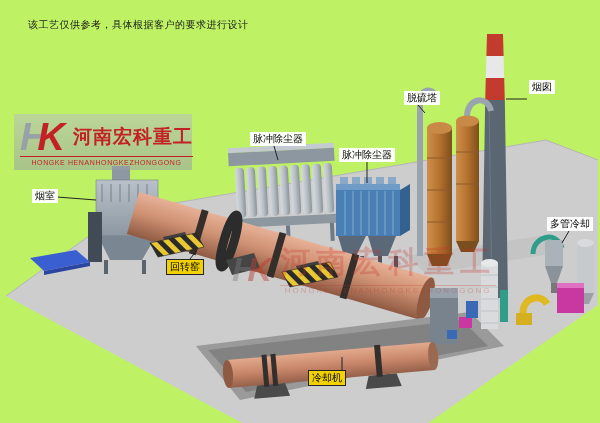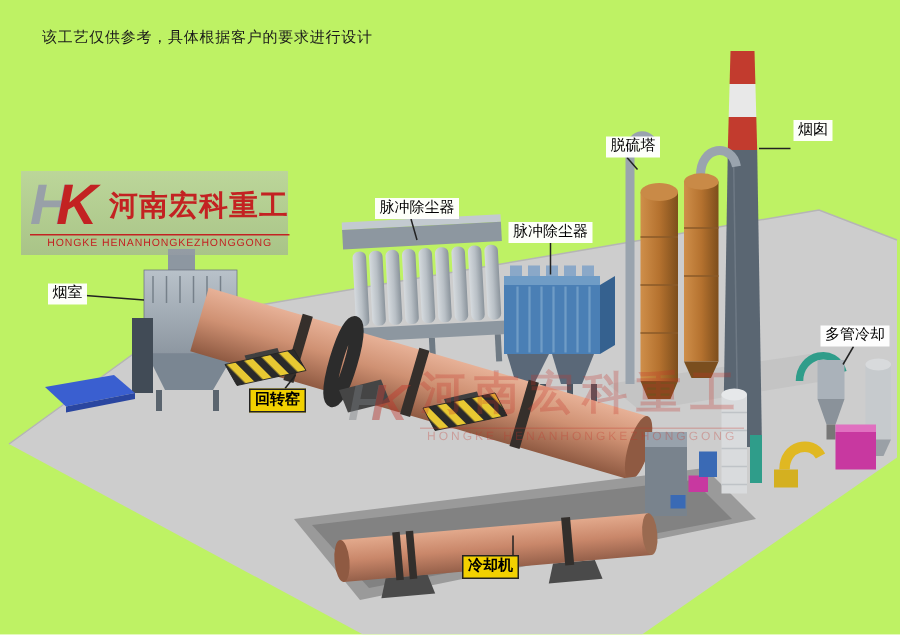--- a/index.html
+++ b/index.html
@@ -23,21 +23,21 @@
   .watermark{position:absolute;left:232px;top:242px;display:flex;align-items:center;gap:8px;opacity:.5;pointer-events:none}
   .wm-mark{font-style:italic;font-weight:900;font-size:34px;line-height:1}
   .wm-mark .lh{color:rgba(120,125,130,.8)}
   .wm-mark .lk{color:rgba(195,50,40,.8);margin-left:-9px}
   .wm-cn{font-size:30px;font-weight:700;color:rgba(195,50,40,.55);letter-spacing:6px;white-space:nowrap}
   .wm-en{font-size:8px;color:rgba(195,50,40,.6);letter-spacing:2px;border-top:1px solid rgba(195,50,40,.5);
          margin-top:2px;text-align:center;white-space:nowrap}
 
   .lbl{position:absolute;font-size:10px;line-height:1;padding:2px 3px;color:#000;white-space:nowrap}
   .lbl.white{background:rgba(255,255,255,.96)}
-  .lbl.yellow{background:var(--label-yellow,#f2d100);border:1px solid #222;font-weight:bold}
+  .lbl.yellow{background:var(--label-yellow,#f2d100);border:1px solid #222;font-weight:normal}
 </style>
 </head>
 <body>
 
 <div class="stage">
 
   <svg width="600" height="423" viewBox="0 0 600 423">
     <defs>
       <linearGradient id="kilnGrad" x1="0" y1="0" x2="0" y2="1">
         <stop offset="0" style="stop-color:var(--kiln-light,#e7b197)"></stop>

